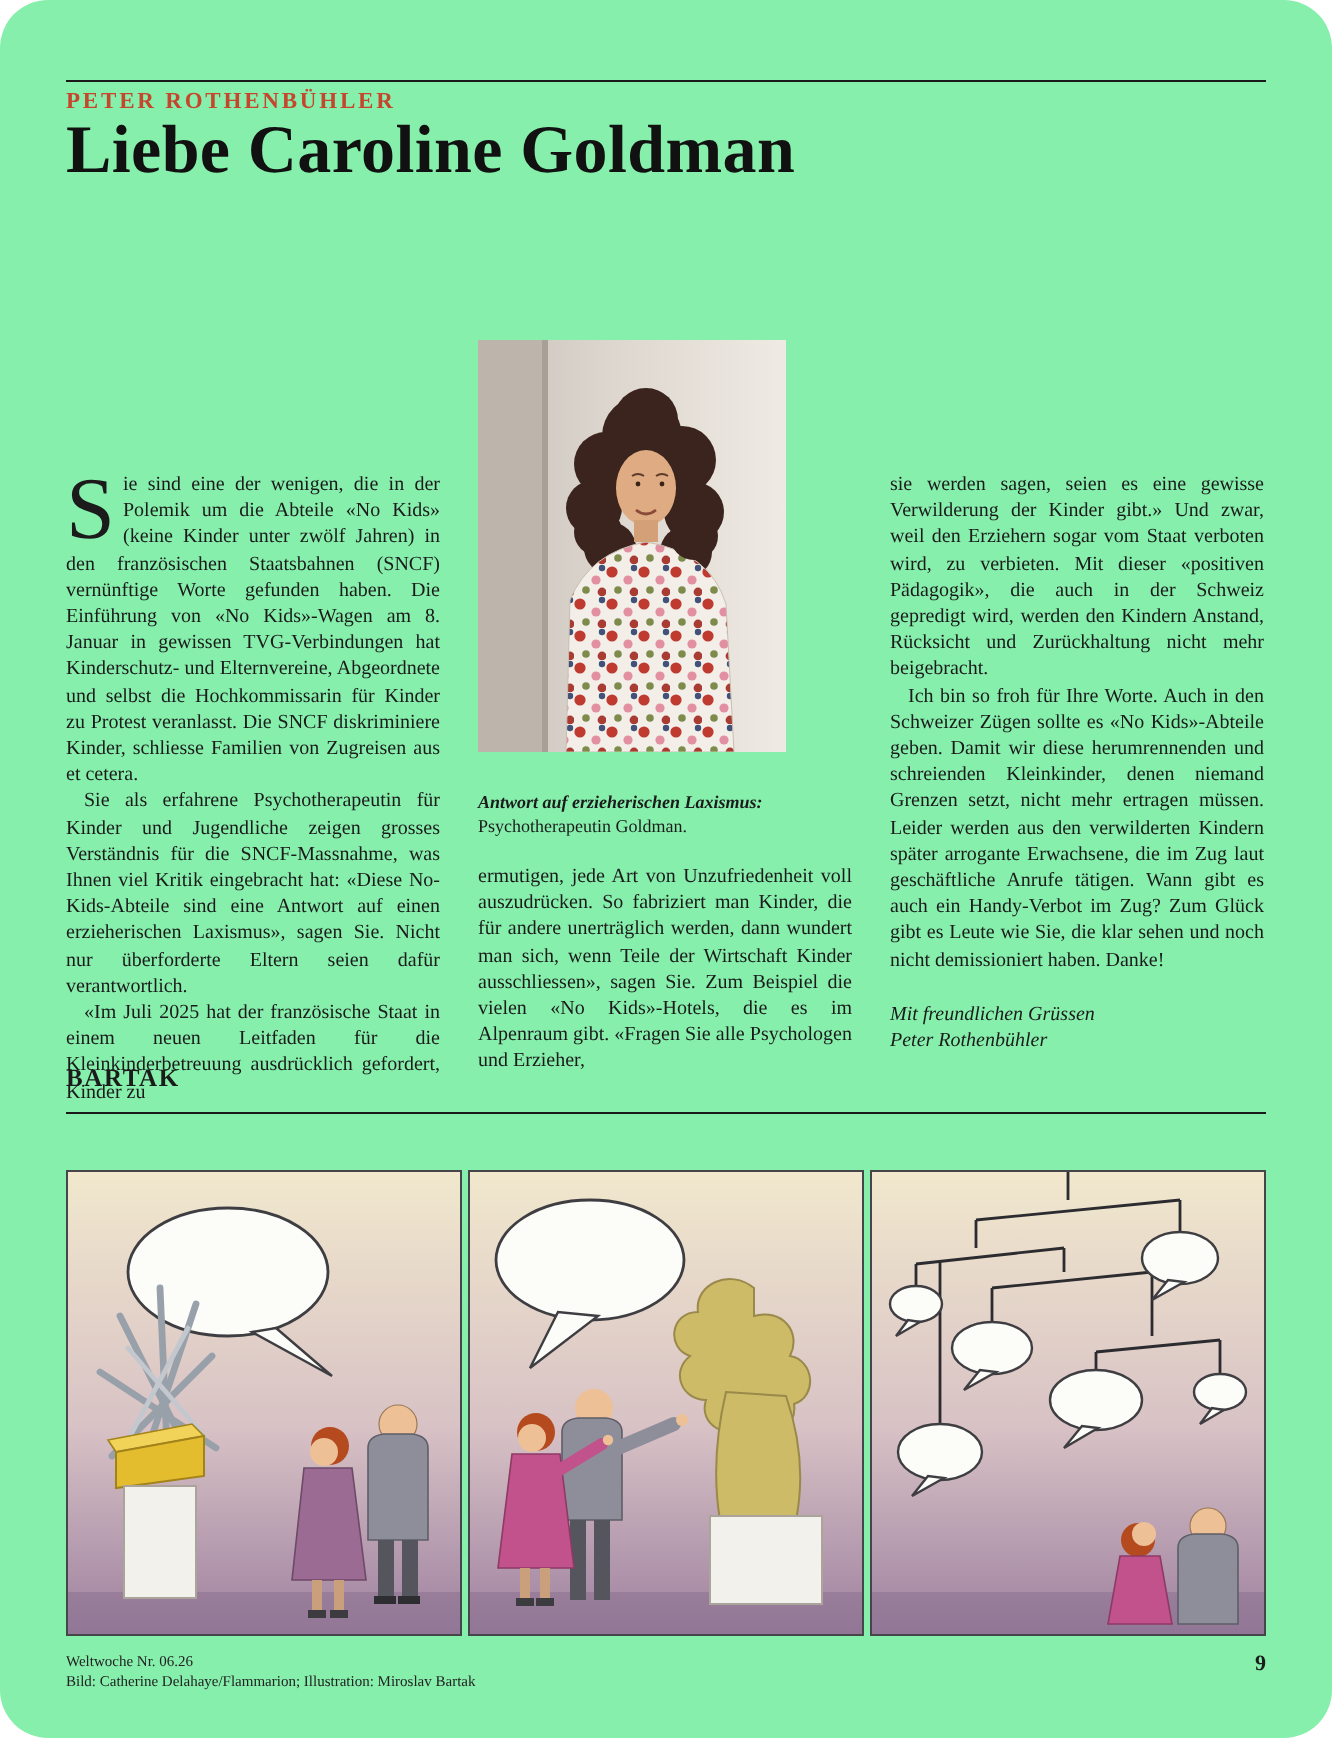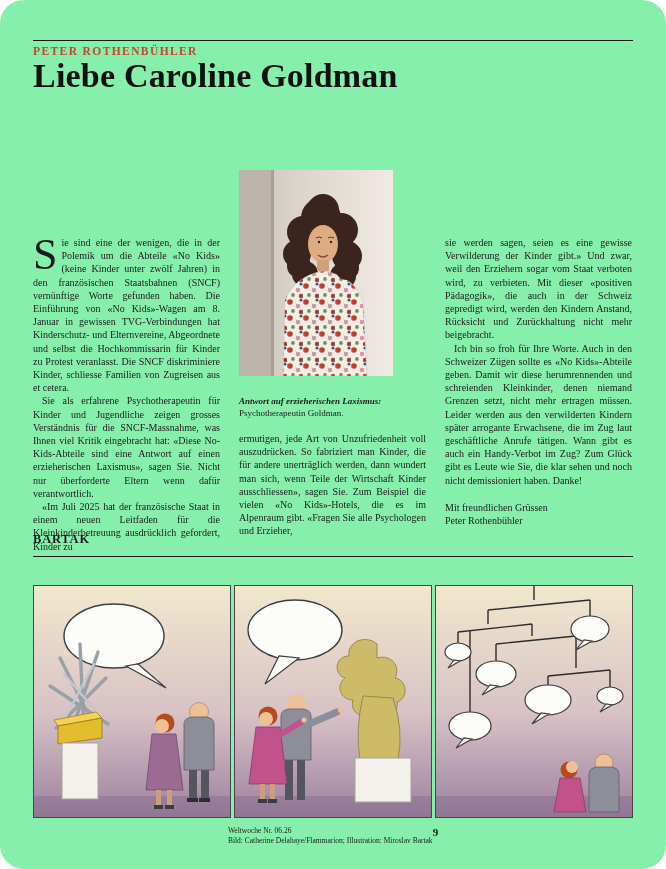--- a/index.html
+++ b/index.html
@@ -15,46 +15,46 @@
        hyphens:auto;-webkit-hyphens:auto;}
   .col1,.col3{padding-top:66px;}
   .col p{margin:0;}
   .col p.ind{text-indent:9px;}
   .dropcap{float:left;font-size:44px;line-height:34px;padding:2px 4px 0 0;}
   figure{margin:0;width:154px;}
   .photo{display:block;width:154px;height:206px;}
   figcaption{margin-top:20px;font-size:9px;line-height:11.5px;width:160px;}
   .cap-b{display:block;font-style:italic;font-weight:bold;}
   .col2 .cont{margin-top:13px;}
-  .signoff{margin-top:14px !important;}
+  .signoff{margin-top:14px !important;font-style:italic;}
   .rule2{position:absolute;top:556px;left:33px;right:33px;border-top:1.5px solid #1a1a1a;}
   .comic-title{position:absolute;top:532px;left:33px;font-weight:bold;font-size:12.5px;
                letter-spacing:0.8px;}
   .comic{position:absolute;top:585px;left:33px;width:600px;display:flex;gap:3px;}
   .panel{width:198px;height:233px;border:1px solid #46464a;box-sizing:border-box;background:#e8dfd2;}
   .panel svg{display:block;width:196px;height:231px;}
   .footer{position:absolute;top:826px;left:33px;width:600px;display:flex;
-          justify-content:center;align-items:flex-start;}
+          justify-content:space-between;align-items:flex-start;}
   .f-left{font-size:7.5px;line-height:10px;color:#222;}
   .pageno{font-weight:bold;font-size:11px;}
 </style>
 </head>
 <body>
 
 <div class="page">
 
   <div class="topline"></div>
   <div class="kicker">PETER ROTHENBÜHLER</div>
   <h1 class="headline">Liebe Caroline Goldman</h1>
 
   <div class="article">
 
     <div class="col col1">
       <p><span class="dropcap">S</span><span>ie sind eine der wenigen, die in der Polemik um die Abteile «No Kids» (keine Kinder unter zwölf Jahren) in den französischen Staatsbahnen (SNCF) vernünftige Worte gefunden haben. Die Einführung von «No Kids»-Wagen am 8. Januar in gewissen TVG-Verbindungen hat Kinderschutz- und Elternvereine, Abgeordnete und selbst die Hochkommissarin für Kinder zu Protest veranlasst. Die SNCF diskriminiere Kinder, schliesse Familien von Zugreisen aus et cetera.</span></p>
-      <p class="ind">Sie als erfahrene Psychotherapeutin für Kinder und Jugendliche zeigen grosses Verständnis für die SNCF-Massnahme, was Ihnen viel Kritik eingebracht hat: «Diese No-Kids-Abteile sind eine Antwort auf einen erzieherischen Laxismus», sagen Sie. Nicht nur überforderte Eltern wenn dafür verantwortlich.</p>
+      <p class="ind">Sie als erfahrene Psychotherapeutin für Kinder und Jugendliche zeigen grosses Verständnis für die SNCF-Massnahme, was Ihnen viel Kritik eingebracht hat: «Diese No-Kids-Abteile sind eine Antwort auf einen erzieherischen Laxismus», sagen Sie. Nicht nur überforderte Eltern seien dafür verantwortlich.</p>
       <p class="ind">«Im Juli 2025 hat der französische Staat in einem neuen Leitfaden für die Kleinkinderbetreuung ausdrücklich gefordert, Kinder zu</p>
     </div>
 
     <div class="col col2">
       <figure>
         <svg class="photo" viewBox="0 0 154 206">
           <defs>
             <pattern id="floral" width="16" height="16" patternUnits="userSpaceOnUse">
               <rect width="16" height="16" fill="#f3efe8"></rect>
               <circle cx="3" cy="4" r="2.8" fill="#bf3a2f"></circle>

